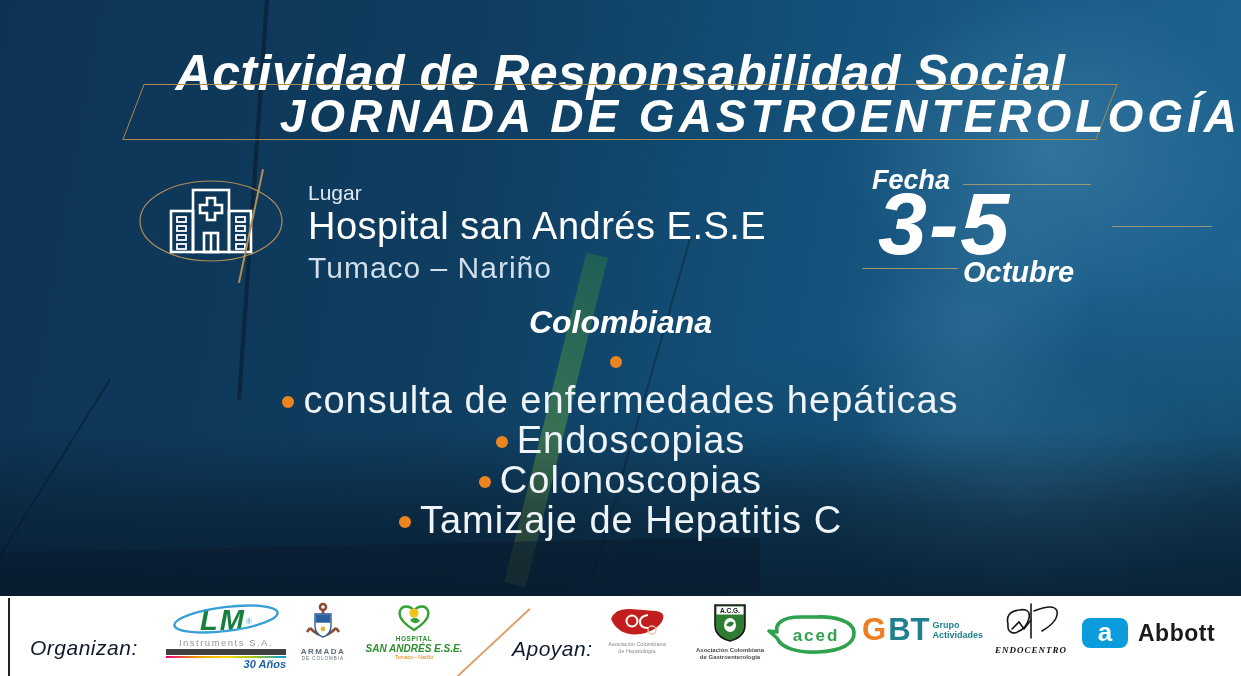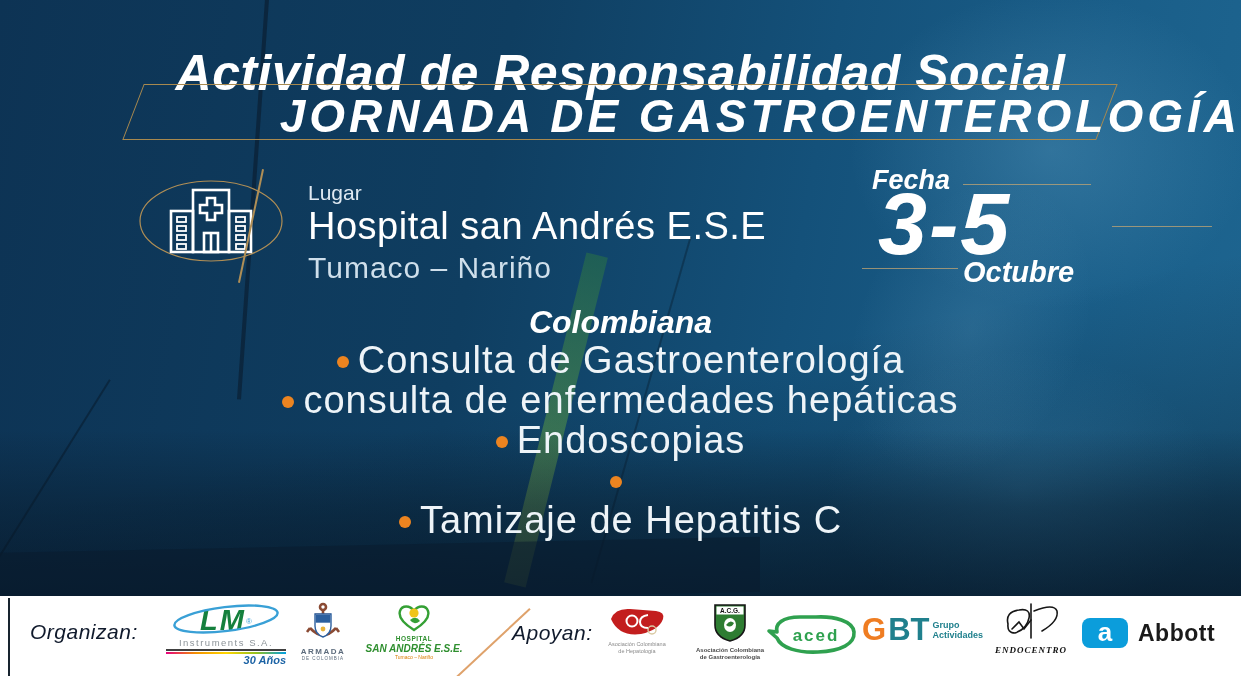--- a/index.html
+++ b/index.html
@@ -51,32 +51,32 @@
   
   .act-heading{position:absolute;left:0;right:0;top:304px;text-align:center;
     font-size:32px;font-weight:bold;font-style:italic;}
   .act-list{position:absolute;left:0;right:0;top:340px;}
   .act-item{height:40px;display:flex;align-items:center;justify-content:center;
     font-size:38px;font-weight:300;color:#eef4f8;letter-spacing:1px;}
   .bullet{width:12px;height:12px;border-radius:50%;background:#ec8420;margin-right:9px;flex:0 0 auto;margin-top:4px;}
   
   .footer{position:absolute;left:0;top:596px;width:1241px;height:80px;background:#ffffff;overflow:hidden;color:#111;}
   .footer-edge{position:absolute;left:8px;top:2px;width:2px;height:78px;background:#18242f;}
-  .flabel{position:absolute;font-size:21px;font-style:italic;font-weight:500;color:#101a2c;letter-spacing:.5px;}
+  .flabel{position:absolute;font-size:21px;font-style:italic;font-weight:500;color:#101a2c;letter-spacing:.5px;margin-top:16px;}
   .org-label{left:30px;top:24px;}
   .sup-label{left:512px;top:25px;}
   .fdivider{position:absolute;left:491px;top:-4px;width:1.5px;height:104px;background:#dfa26b;transform:rotate(47deg);}
   .logo{position:absolute;text-align:center;line-height:1;}
   
   .lm{left:166px;top:10px;width:120px;}
   .lm-mark-wrap{position:relative;height:30px;}
   .lm-mark{font-size:29px;font-weight:bold;font-style:italic;color:#15803d;letter-spacing:2px;}
   .lm-reg{font-size:8px;vertical-align:super;color:#39a0d6;}
   .lm-ellipse{position:absolute;left:6px;top:-2px;}
-  .lm-name{font-size:9.5px;color:#8d9499;letter-spacing:1.5px;margin-top:2px;border-bottom:2px solid #404040;padding-bottom:1px;}
+  .lm-name{font-size:9.5px;color:#8d9499;letter-spacing:1.5px;margin-top:2px;border-bottom:6px solid #404040;padding-bottom:1px;}
   .lm-bar{height:2px;margin-top:1px;background:linear-gradient(90deg,#e6007e,#f39200,#ffd500,#95c11f,#009fe3);}
   .lm-anniv{text-align:right;font-size:11px;font-weight:bold;font-style:italic;color:#1c63a5;margin-top:1px;}
   
   .armada{left:296px;top:6px;width:54px;}
   .armada-l1{font-size:8px;font-weight:bold;color:#5c6b7c;letter-spacing:1.5px;margin-top:1px;}
   .armada-l2{font-size:4.5px;color:#5c6b7c;letter-spacing:1px;margin-top:1px;}
   
   .hsa{left:360px;top:8px;width:108px;}
   .hsa-l1{font-size:6.5px;font-weight:bold;color:#2f8f2f;letter-spacing:.5px;margin-top:1px;}
   .hsa-l2{font-size:10px;font-weight:bold;font-style:italic;color:#2f8f2f;margin-top:1px;}
@@ -160,32 +160,32 @@
   <div class="date-line-a"></div>
   <div class="date-days">3-5</div>
   <div class="date-line-b"></div>
   <div class="date-month">Octubre</div>
   <div class="date-line-c"></div>
 
   <div class="act-heading">Colombiana</div>
   <div class="act-list">
     <div class="act-item">
       <span class="bullet"></span>
-      <span>Consulta de Gastroenterología</span>
     </div>
     <div class="act-item">
       <span class="bullet"></span>
       <span>consulta de enfermedades hepáticas</span>
     </div>
     <div class="act-item">
       <span class="bullet"></span>
       <span>Endoscopias</span>
     </div>
     <div class="act-item">
       <span class="bullet"></span>
+      <span>Colonoscopias</span>
     </div>
     <div class="act-item">
       <span class="bullet"></span>
       <span>Tamizaje de Hepatitis C</span>
     </div>
   </div>
 
   <div class="footer">
     <div class="footer-edge"></div>
     <div class="flabel org-label">Organizan:</div>

